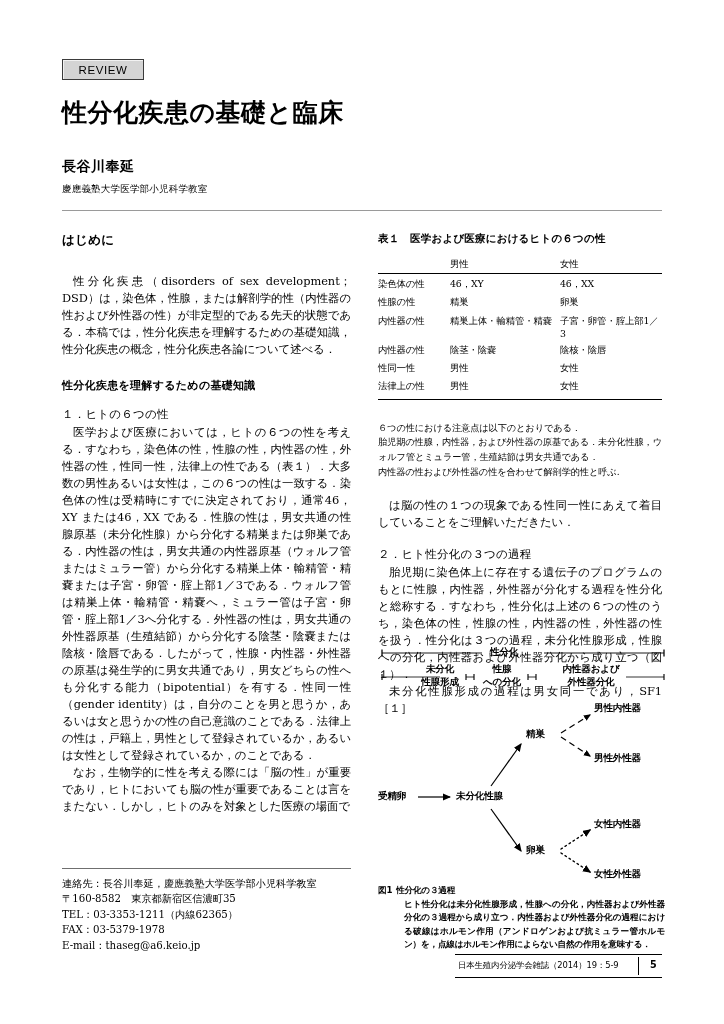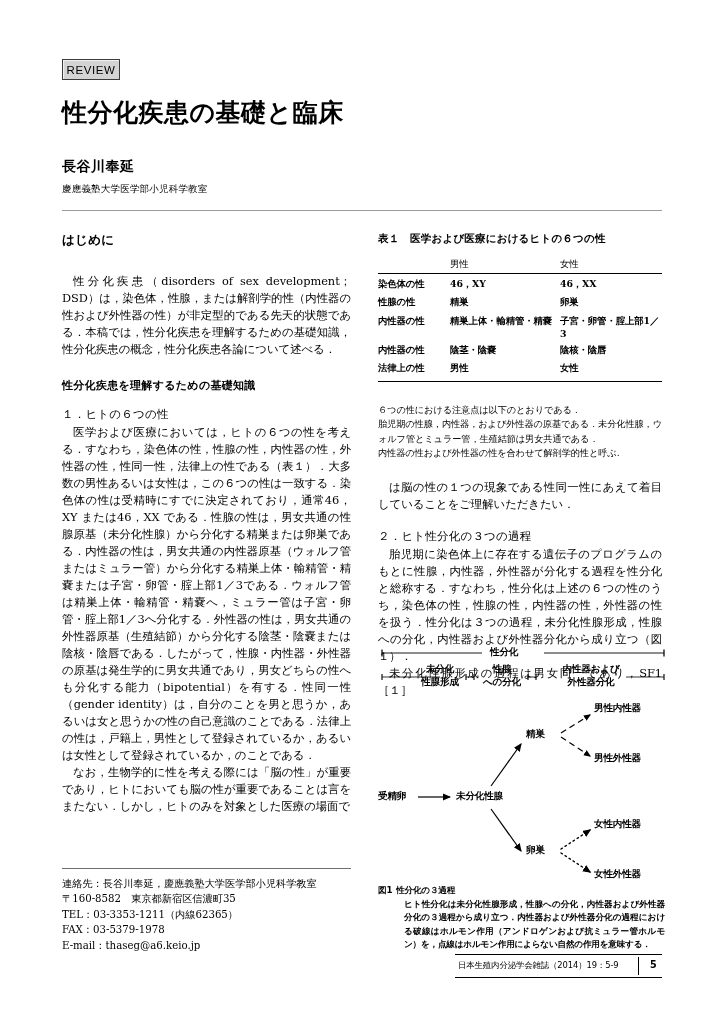--- a/index.html
+++ b/index.html
@@ -20,21 +20,21 @@
     left: 0; top: 0;
     width: 724px;
     height: 1024px;
   }
 
   
   .review-badge {
     position: absolute;
     left: 62px;
     top: 59px;
-    width: 58px;
+    width: 82px;
     height: 21px;
     background: #d4d4d4;
     border: 1px solid #3b3b3b;
     box-shadow: inset 1px 1px 0 #f2f2f2;
     font-family: "Liberation Sans", sans-serif;
     font-size: 11.5px;
     letter-spacing: 0.6px;
     display: flex;
     align-items: center;
     justify-content: center;
@@ -155,21 +155,21 @@
   }
   table.six {
     width: 284px;
     border-collapse: collapse;
     font-family: "DejaVu Serif", serif;
     font-size: 9.4px;
   }
   table.six th, table.six td {
     text-align: left;
     padding: 2.6px 0;
-    font-weight: bold;
+    font-weight: normal;
     vertical-align: top;
     letter-spacing: -0.1px;
   }
   table.six thead th { font-weight: normal; }
   table.six .c0 { width: 72px; }
   table.six .c1 { width: 110px; }
   table.six .c2 { width: 102px; }
   table.six thead tr { border-bottom: 0.8px solid #000; }
   table.six tbody tr:first-child td { padding-top: 4px; }
   .tbl-top-rule, .tbl-bottom-rule {
@@ -324,20 +324,25 @@
           </tr>
           <tr>
             <td class="c0">内性器の性</td>
             <td class="c1">精巣上体・輸精管・精嚢</td>
             <td class="c2">子宮・卵管・腟上部1／3</td>
           </tr>
           <tr>
             <td class="c0">内性器の性</td>
             <td class="c1">陰茎・陰嚢</td>
             <td class="c2">陰核・陰唇</td>
+          </tr>
+          <tr>
+            <td class="c0">性同一性</td>
+            <td class="c1">男性</td>
+            <td class="c2">女性</td>
           </tr>
           <tr>
             <td class="c0">法律上の性</td>
             <td class="c1">男性</td>
             <td class="c2">女性</td>
           </tr>
         </tbody>
       </table>
       <div class="tbl-bottom-rule"></div>
       <div class="table-notes">

